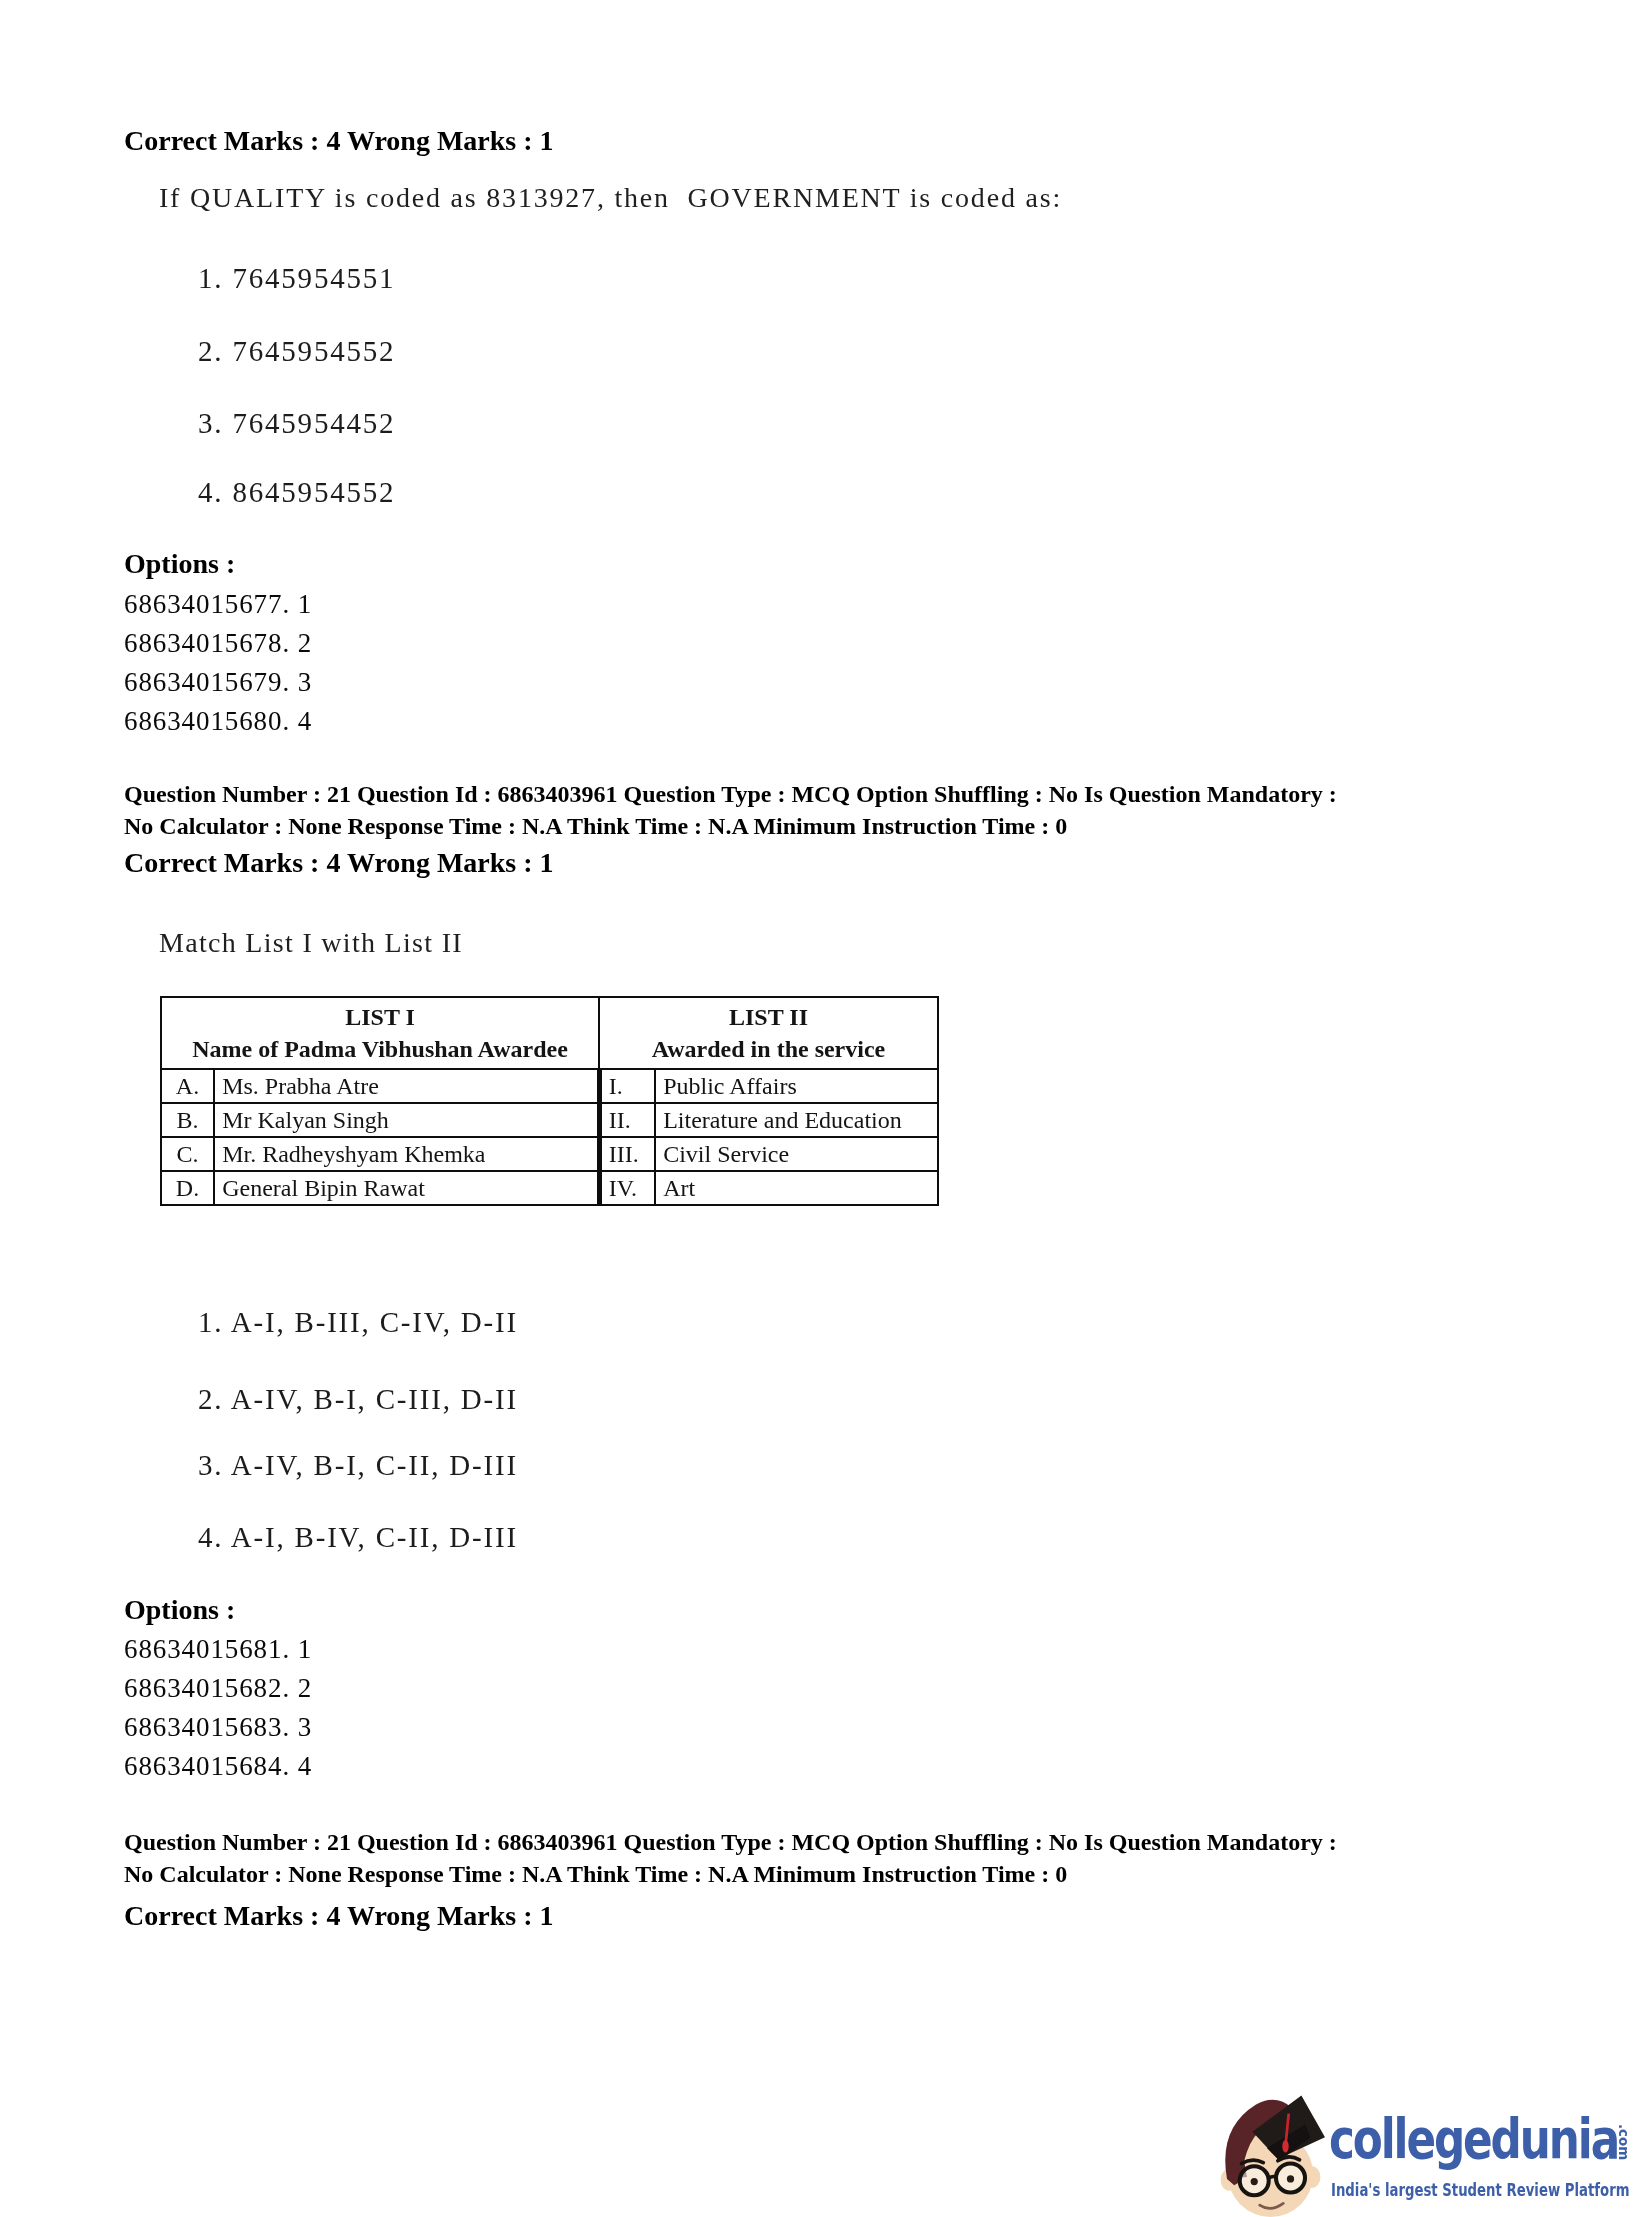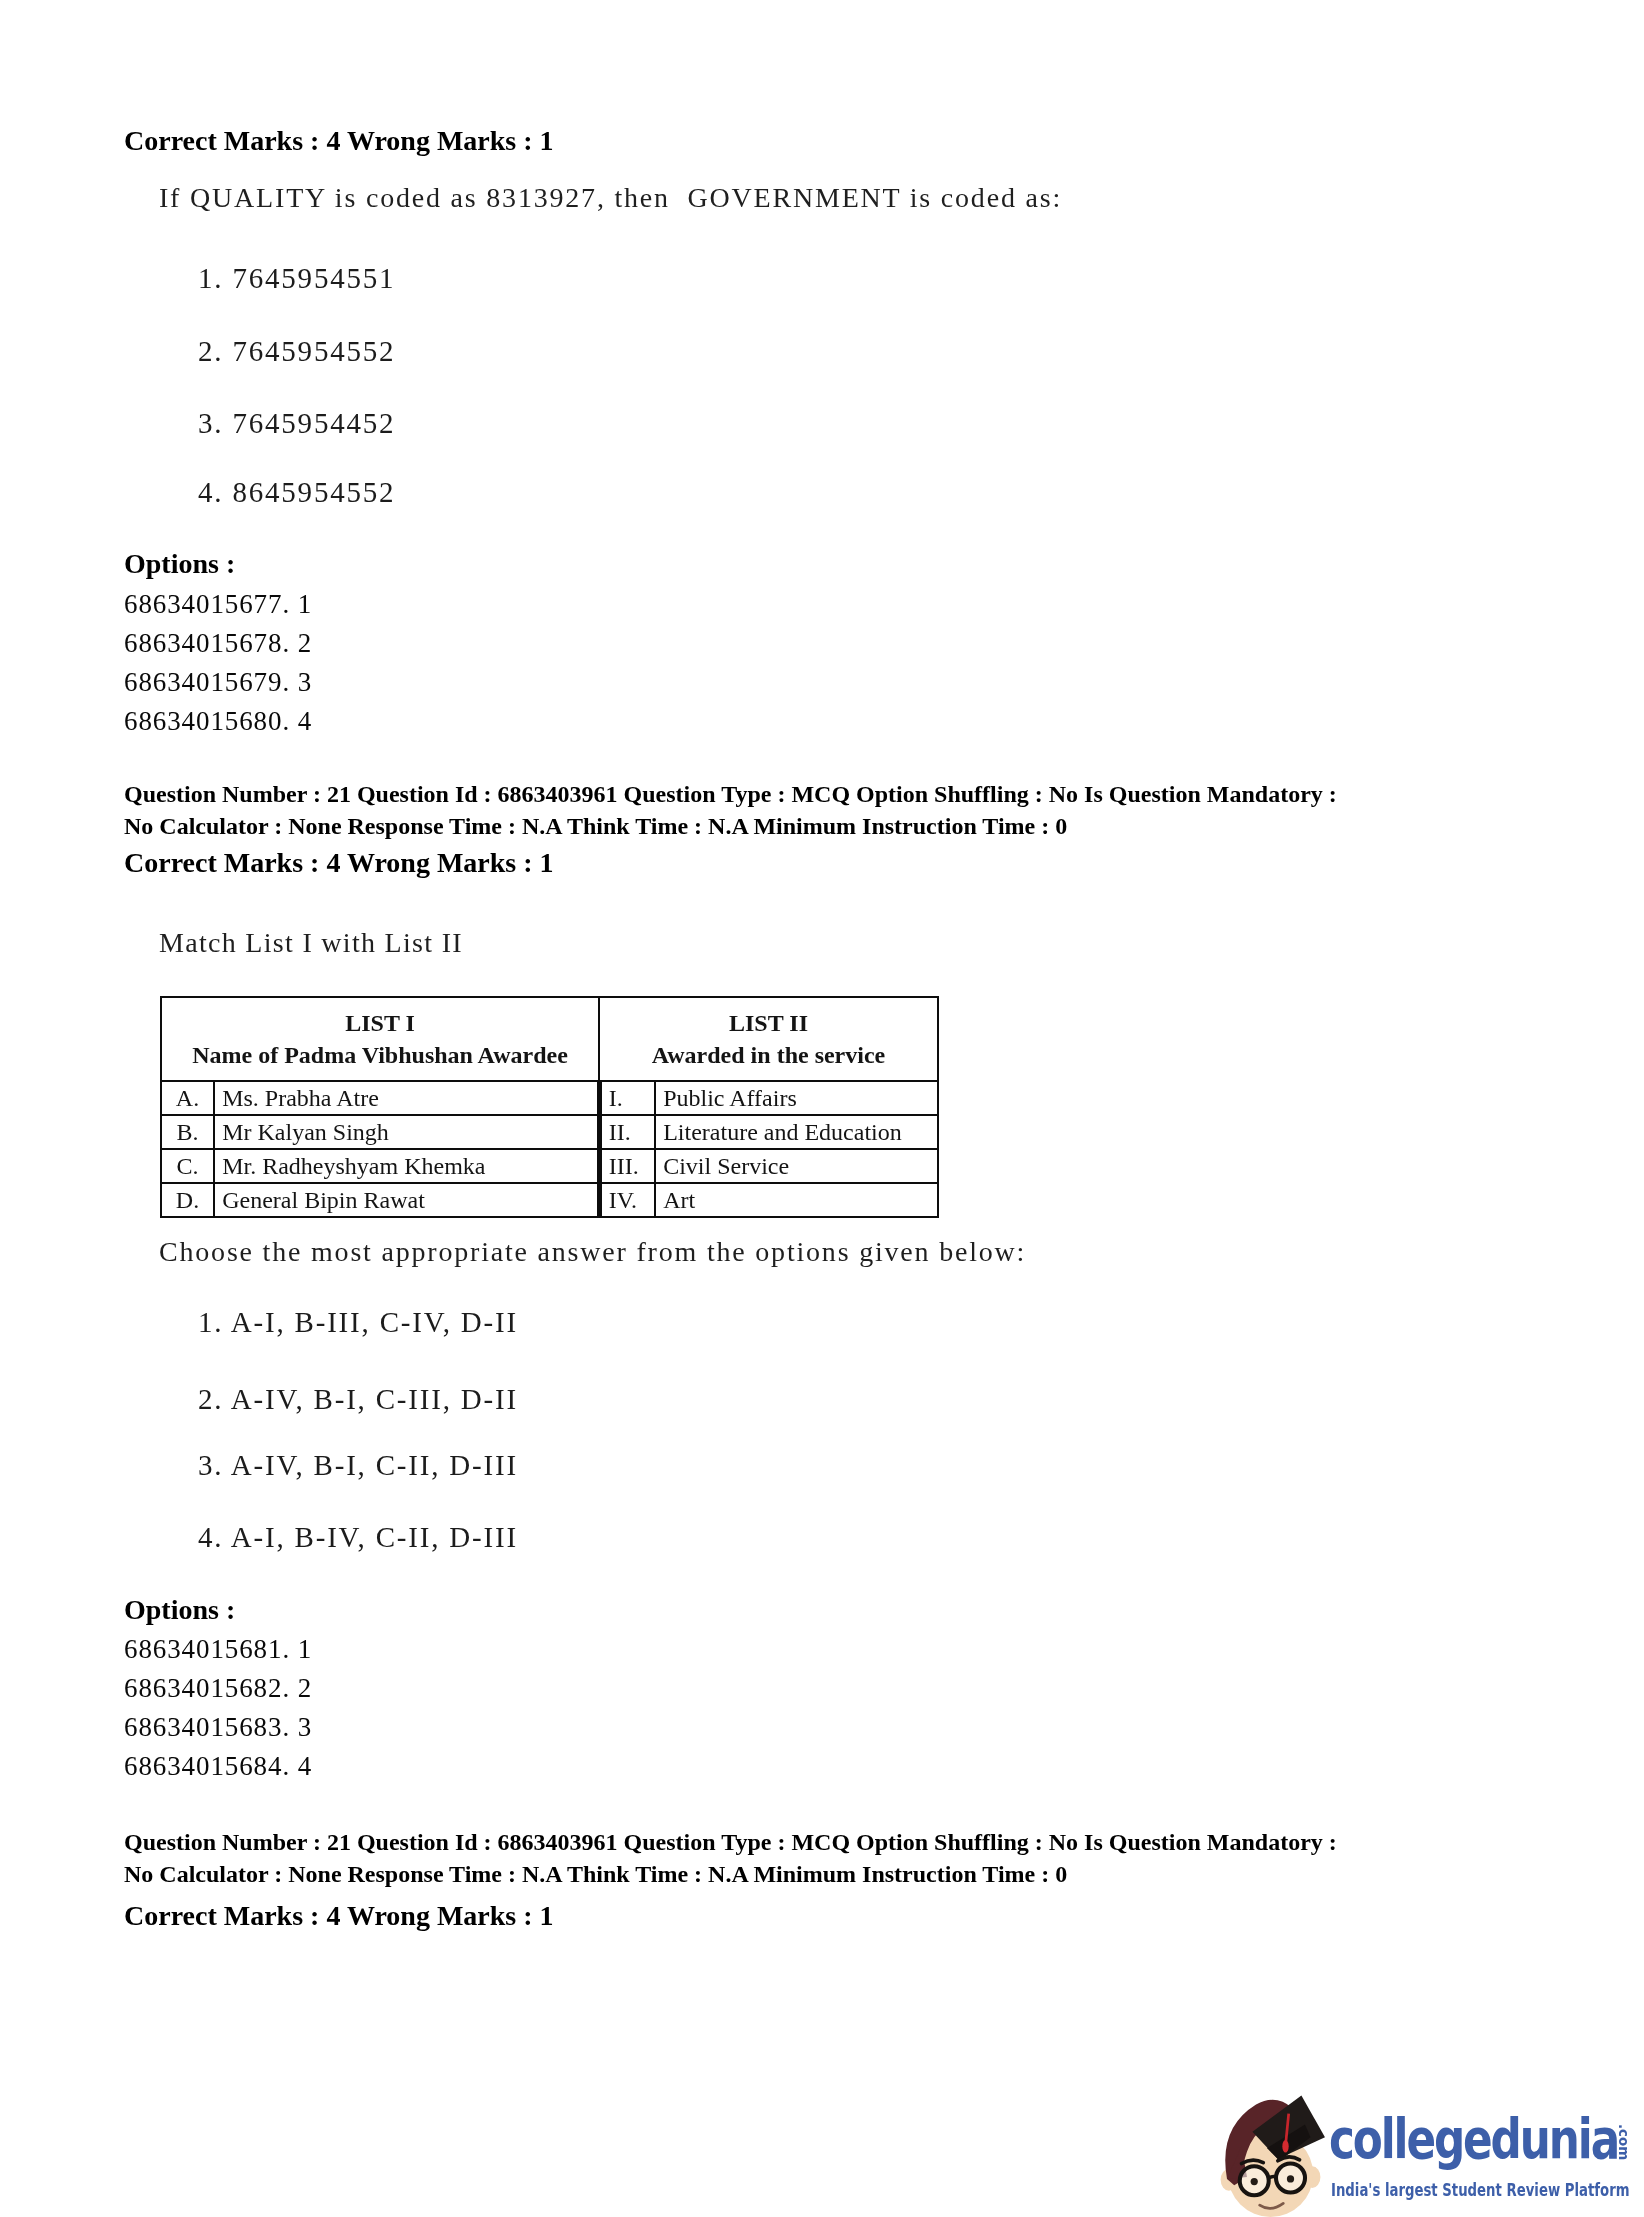--- a/index.html
+++ b/index.html
@@ -30,21 +30,21 @@
   table.match-table th, table.match-table td {
     border: 2.7px solid #0d0d0d;
     font-family: "Liberation Serif", serif;
     color: #141414;
     vertical-align: middle;
   }
   table.match-table th {
     font-size: 24px;
     font-weight: bold;
     text-align: center;
-    height: 84px;
+    height: 72px;
     line-height: 32px;
     padding: 0 1.8px;
   }
   table.match-table td {
     font-size: 24px;
     height: 34px;
     padding: 0 7.2px;
   }
   td.c-letter { text-align: center; width: 53px; }
   td.c-name   { text-align: left;  width: 385px; }
@@ -150,21 +150,20 @@
       </tr>
       <tr>
         <td class="c-letter">D.</td>
         <td class="c-name">General Bipin Rawat</td>
         <td class="c-roman">IV.</td>
         <td class="c-service">Art</td>
       </tr>
     </tbody>
   </table>
 
-  <div class="abs q-text" style="left:159px; top:1236px;">Choose the most appropriate answer from the options given below:</div>
 
   <div class="abs answer-line" style="left:198px; top:1306px;">1. A-I, B-III, C-IV, D-II</div>
   <div class="abs answer-line" style="left:198px; top:1377px;margin-top:6px;">2. A-IV, B-I, C-III, D-II</div>
   <div class="abs answer-line" style="left:198px; top:1449px;">3. A-IV, B-I, C-II, D-III</div>
   <div class="abs answer-line" style="left:198px; top:1521px;">4. A-I, B-IV, C-II, D-III</div>
 
   <div class="abs bold-line" style="left:124px; top:1594px;">Options :</div>
   <div class="abs id-line" style="left:124px; top:1634px;">68634015681. 1</div>
   <div class="abs id-line" style="left:124px; top:1673px;">68634015682. 2</div>
   <div class="abs id-line" style="left:124px; top:1712px;">68634015683. 3</div>

